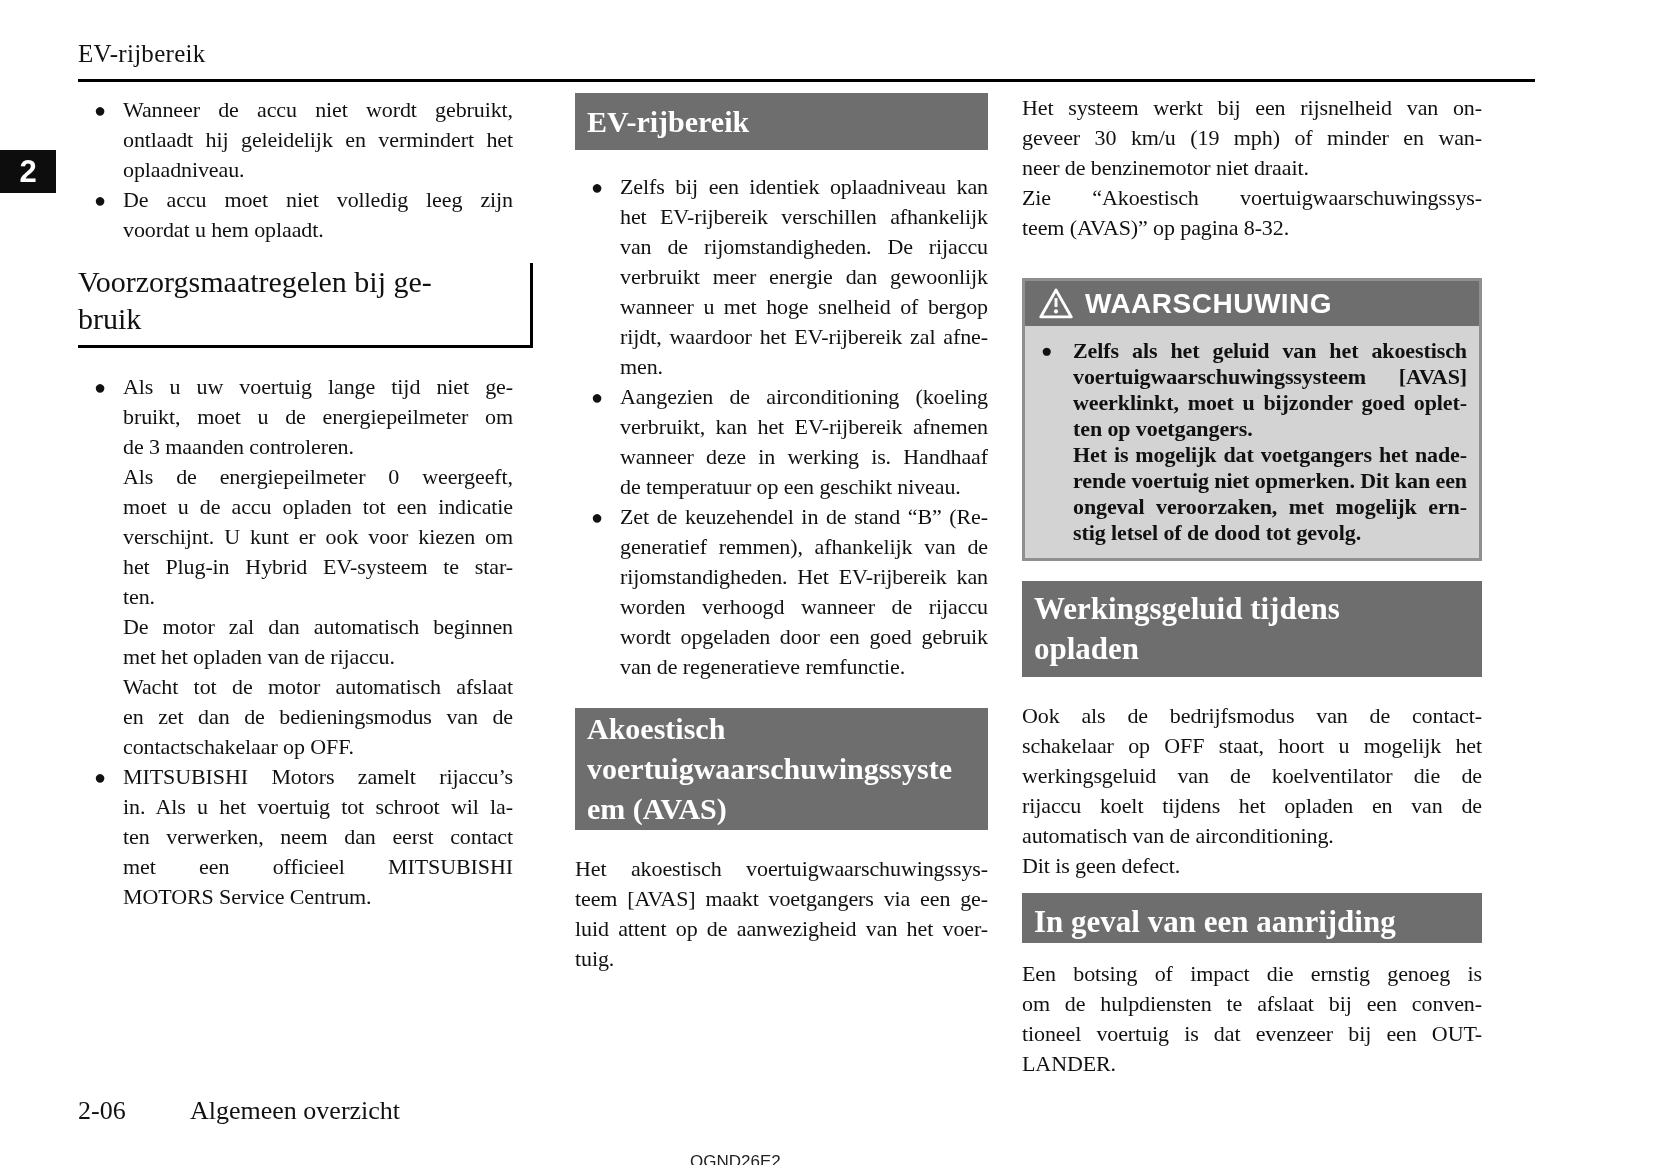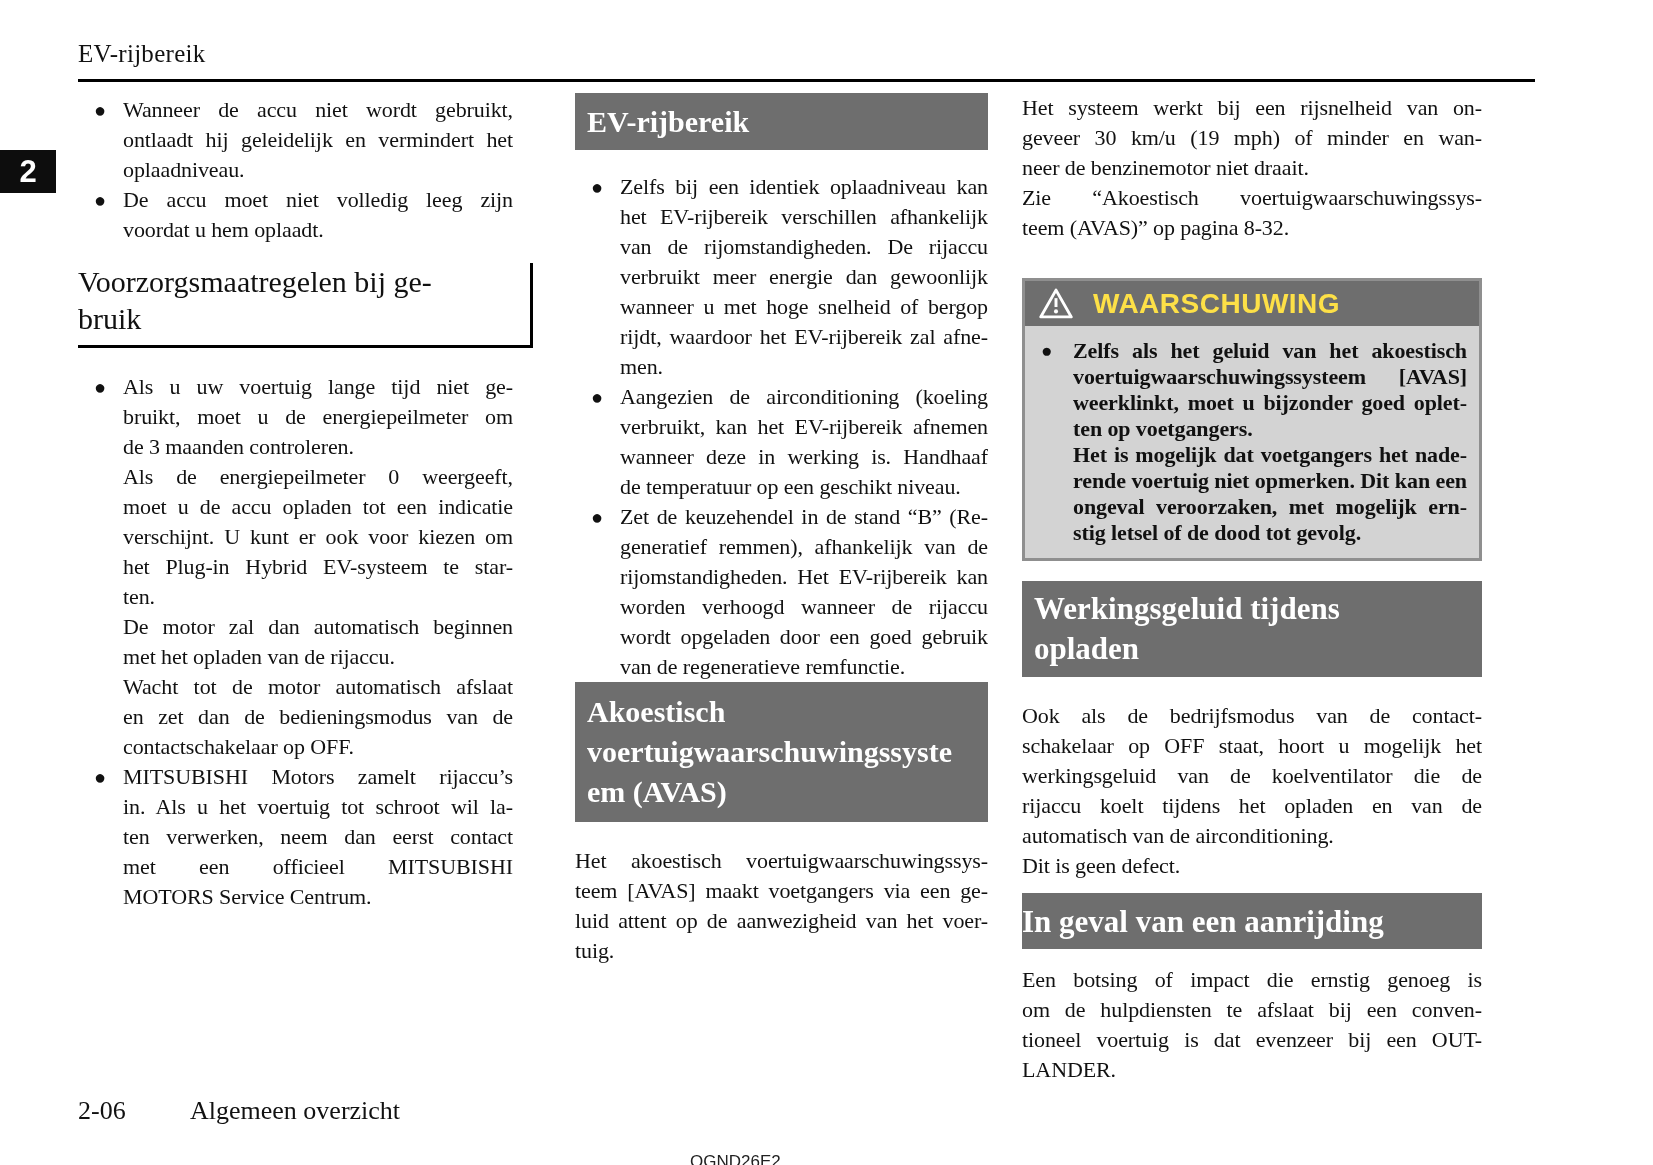--- a/index.html
+++ b/index.html
@@ -51,36 +51,36 @@
   }
   .sub-heading .hln { white-space:nowrap; overflow:hidden; }
 
   
   .gbar {
     background:#6e6e6e; color:#ffffff; font-weight:bold;
     box-sizing:border-box; overflow:hidden;
   }
   .gbar .hln { white-space:nowrap; overflow:hidden; }
   .bar-single { height:57px; line-height:57px; font-size:30px; padding:0 12px; white-space:nowrap; }
-  .bar-avas { padding:10px 12px; font-size:30px; }
+  .bar-avas { margin-top:26px; padding:1px 12px; font-size:30px; }
   .bar-avas .hln { line-height:40px; }
   .bar-werk { margin-top:20px; padding:8px 12px; font-size:31px; }
   .bar-werk .hln { line-height:40px; }
-  .bar-aanrijding { margin-top:12px; height:56px; line-height:58px; font-size:31px; padding:0 0; white-space:nowrap; }
+  .bar-aanrijding { margin-top:12px; height:50px; line-height:58px; font-size:31px; padding:0 12px; white-space:nowrap; }
 
   .mid-bullets { margin-top:22px; }
   .avas-para { margin-top:24px; }
 
   
   .warnbox {
     margin-top:35px; border:3px solid #8f8f8f; box-sizing:border-box;
   }
   .warnhead {
-    height:45px; background:#6e6e6e; color:#fde047;
-    display:flex; align-items:center; gap:20px; padding:0 14px;
+    height:45px; background:#6e6e6e; color:#ffffff;
+    display:flex; align-items:center; gap:12px; padding:0 14px;
     font-family:"Liberation Sans","DejaVu Sans",sans-serif;
     font-weight:bold; font-size:28px; letter-spacing:0.5px;
   }
   .warnhead svg { flex:0 0 auto; }
   .warnbody {
     background:#d3d3d3; padding:12px 12px 12px 14px;
   }
   .warnbody .btext { font-weight:bold; font-size:22px; line-height:26px; }
   .warnbody .ln { max-height:26px; }
   .warnbody .bullet-item { padding-left:34px; }

